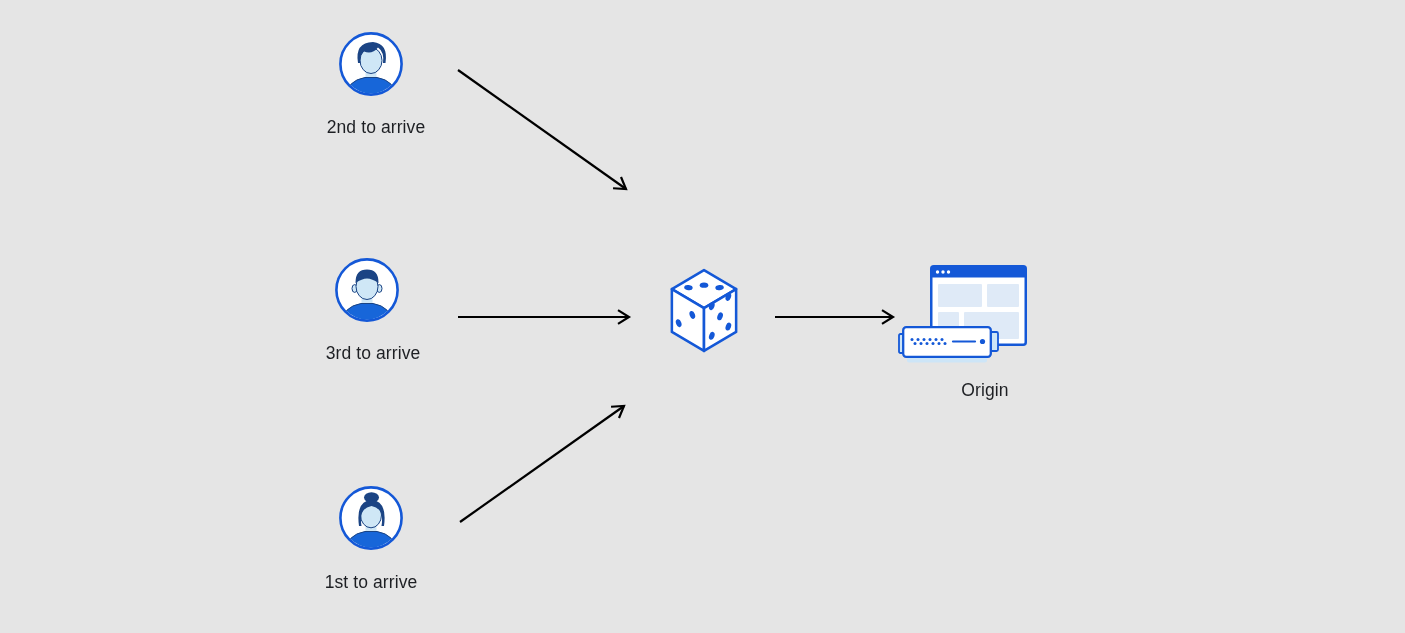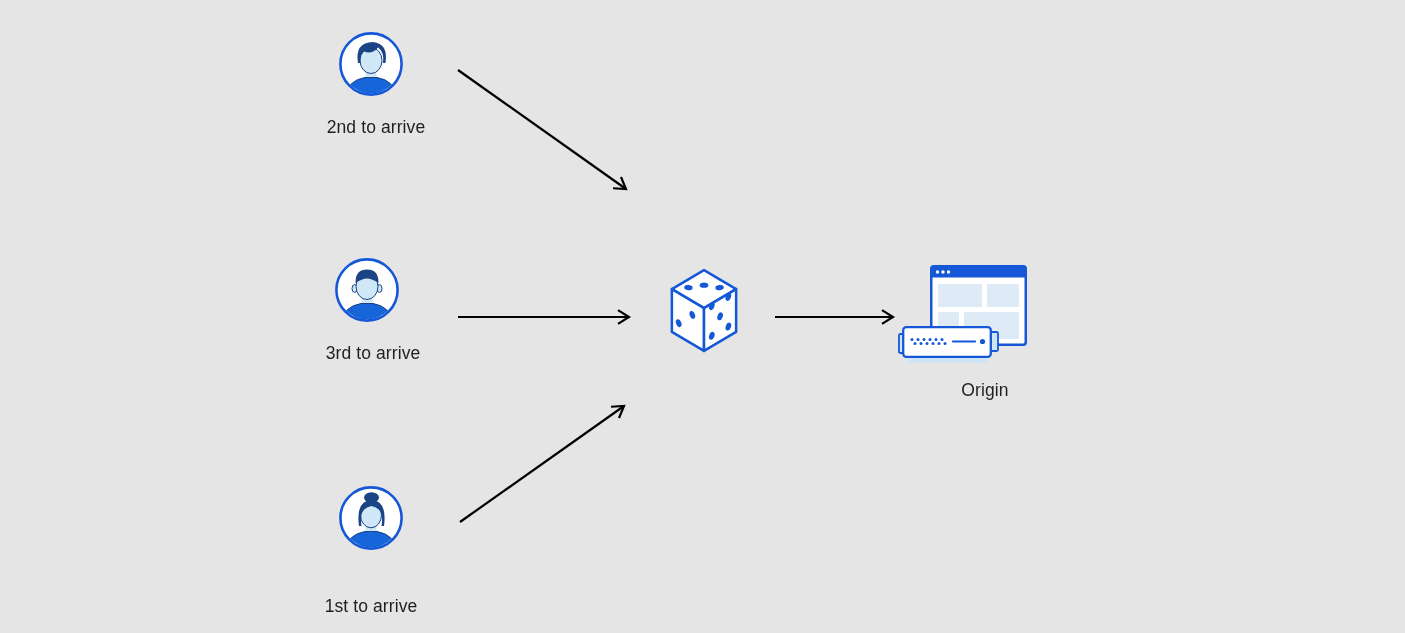--- a/index.html
+++ b/index.html
@@ -90,21 +90,21 @@
       <circle cx="33" cy="33" r="30.6" fill="#ffffff" stroke="#1458d7" stroke-width="2.6"></circle>
       <g clip-path="url(#clipC)">
         <path d="M27.5,36 L38.5,36 L38.5,48 L27.5,48 Z" fill="#cfe7f6"></path>
         <path d="M7,67 Q9,49.5 27,46.5 L39,46.5 Q57,49.5 59,67 Z" fill="#1766d9" stroke="#1b4484" stroke-width="1"></path>
         <ellipse cx="33.5" cy="12.5" rx="7.5" ry="5.2" fill="#1b4484"></ellipse>
         <ellipse cx="33" cy="30" rx="10.5" ry="12.8" fill="#cfe7f6" stroke="#1b4484" stroke-width="1"></ellipse>
         <path d="M21,41 Q17.5,16 33.5,15 Q49.5,16 46,41 L43.5,41 Q46.5,23 33.5,21 Q20.5,23 23.5,41 Z" fill="#1b4484"></path>
       </g>
     </svg>
   </div>
-  <div class="label" style="left:286px; top:572px;margin-top:24px;">1st to arrive</div>
+  <div class="label" style="left:286px; top:572px;">1st to arrive</div>
 
   <div class="node" style="left:667px; top:267px;">
     <svg width="74" height="88" viewBox="0 0 76 90">
       <g fill="#ffffff" stroke="#1458d7" stroke-width="2.6" stroke-linejoin="round">
         <path d="M38,3 L71,22.5 L38,42 L5,22.5 Z"></path>
         <path d="M5,22.5 L38,42 L38,86 L5,66.5 Z"></path>
         <path d="M71,22.5 L38,42 L38,86 L71,66.5 Z"></path>
       </g>
       <g fill="#1458d7">
 

